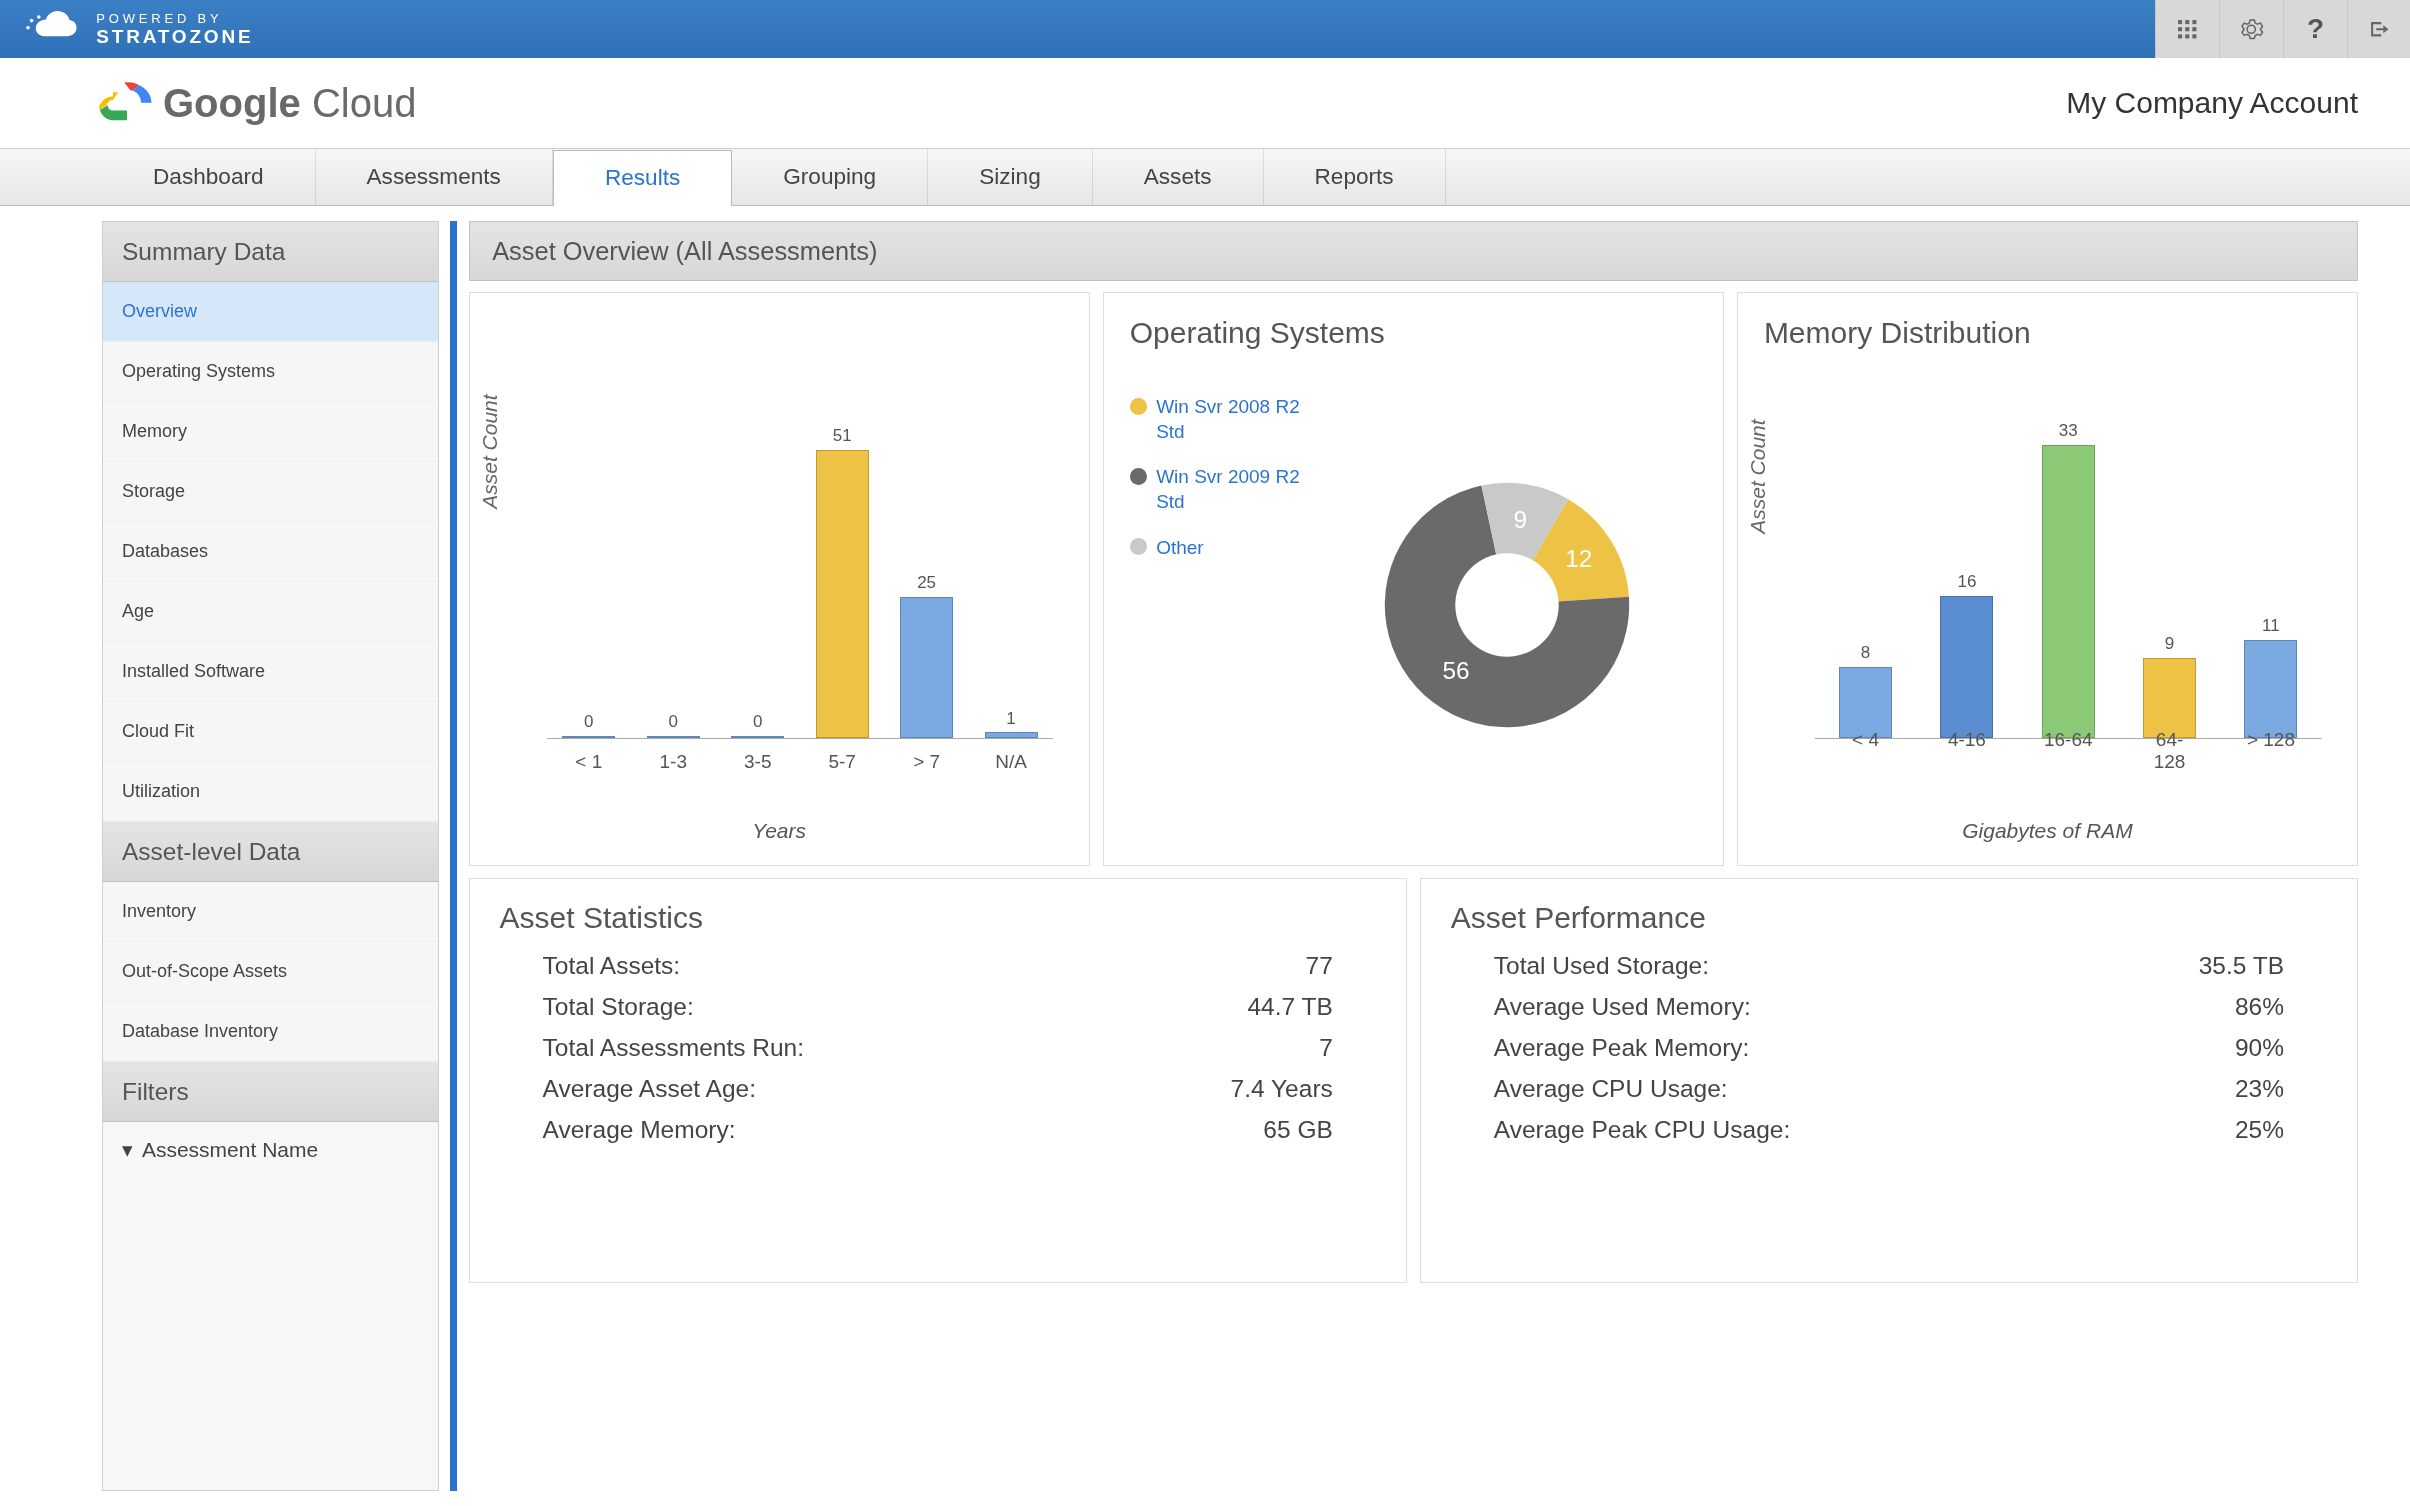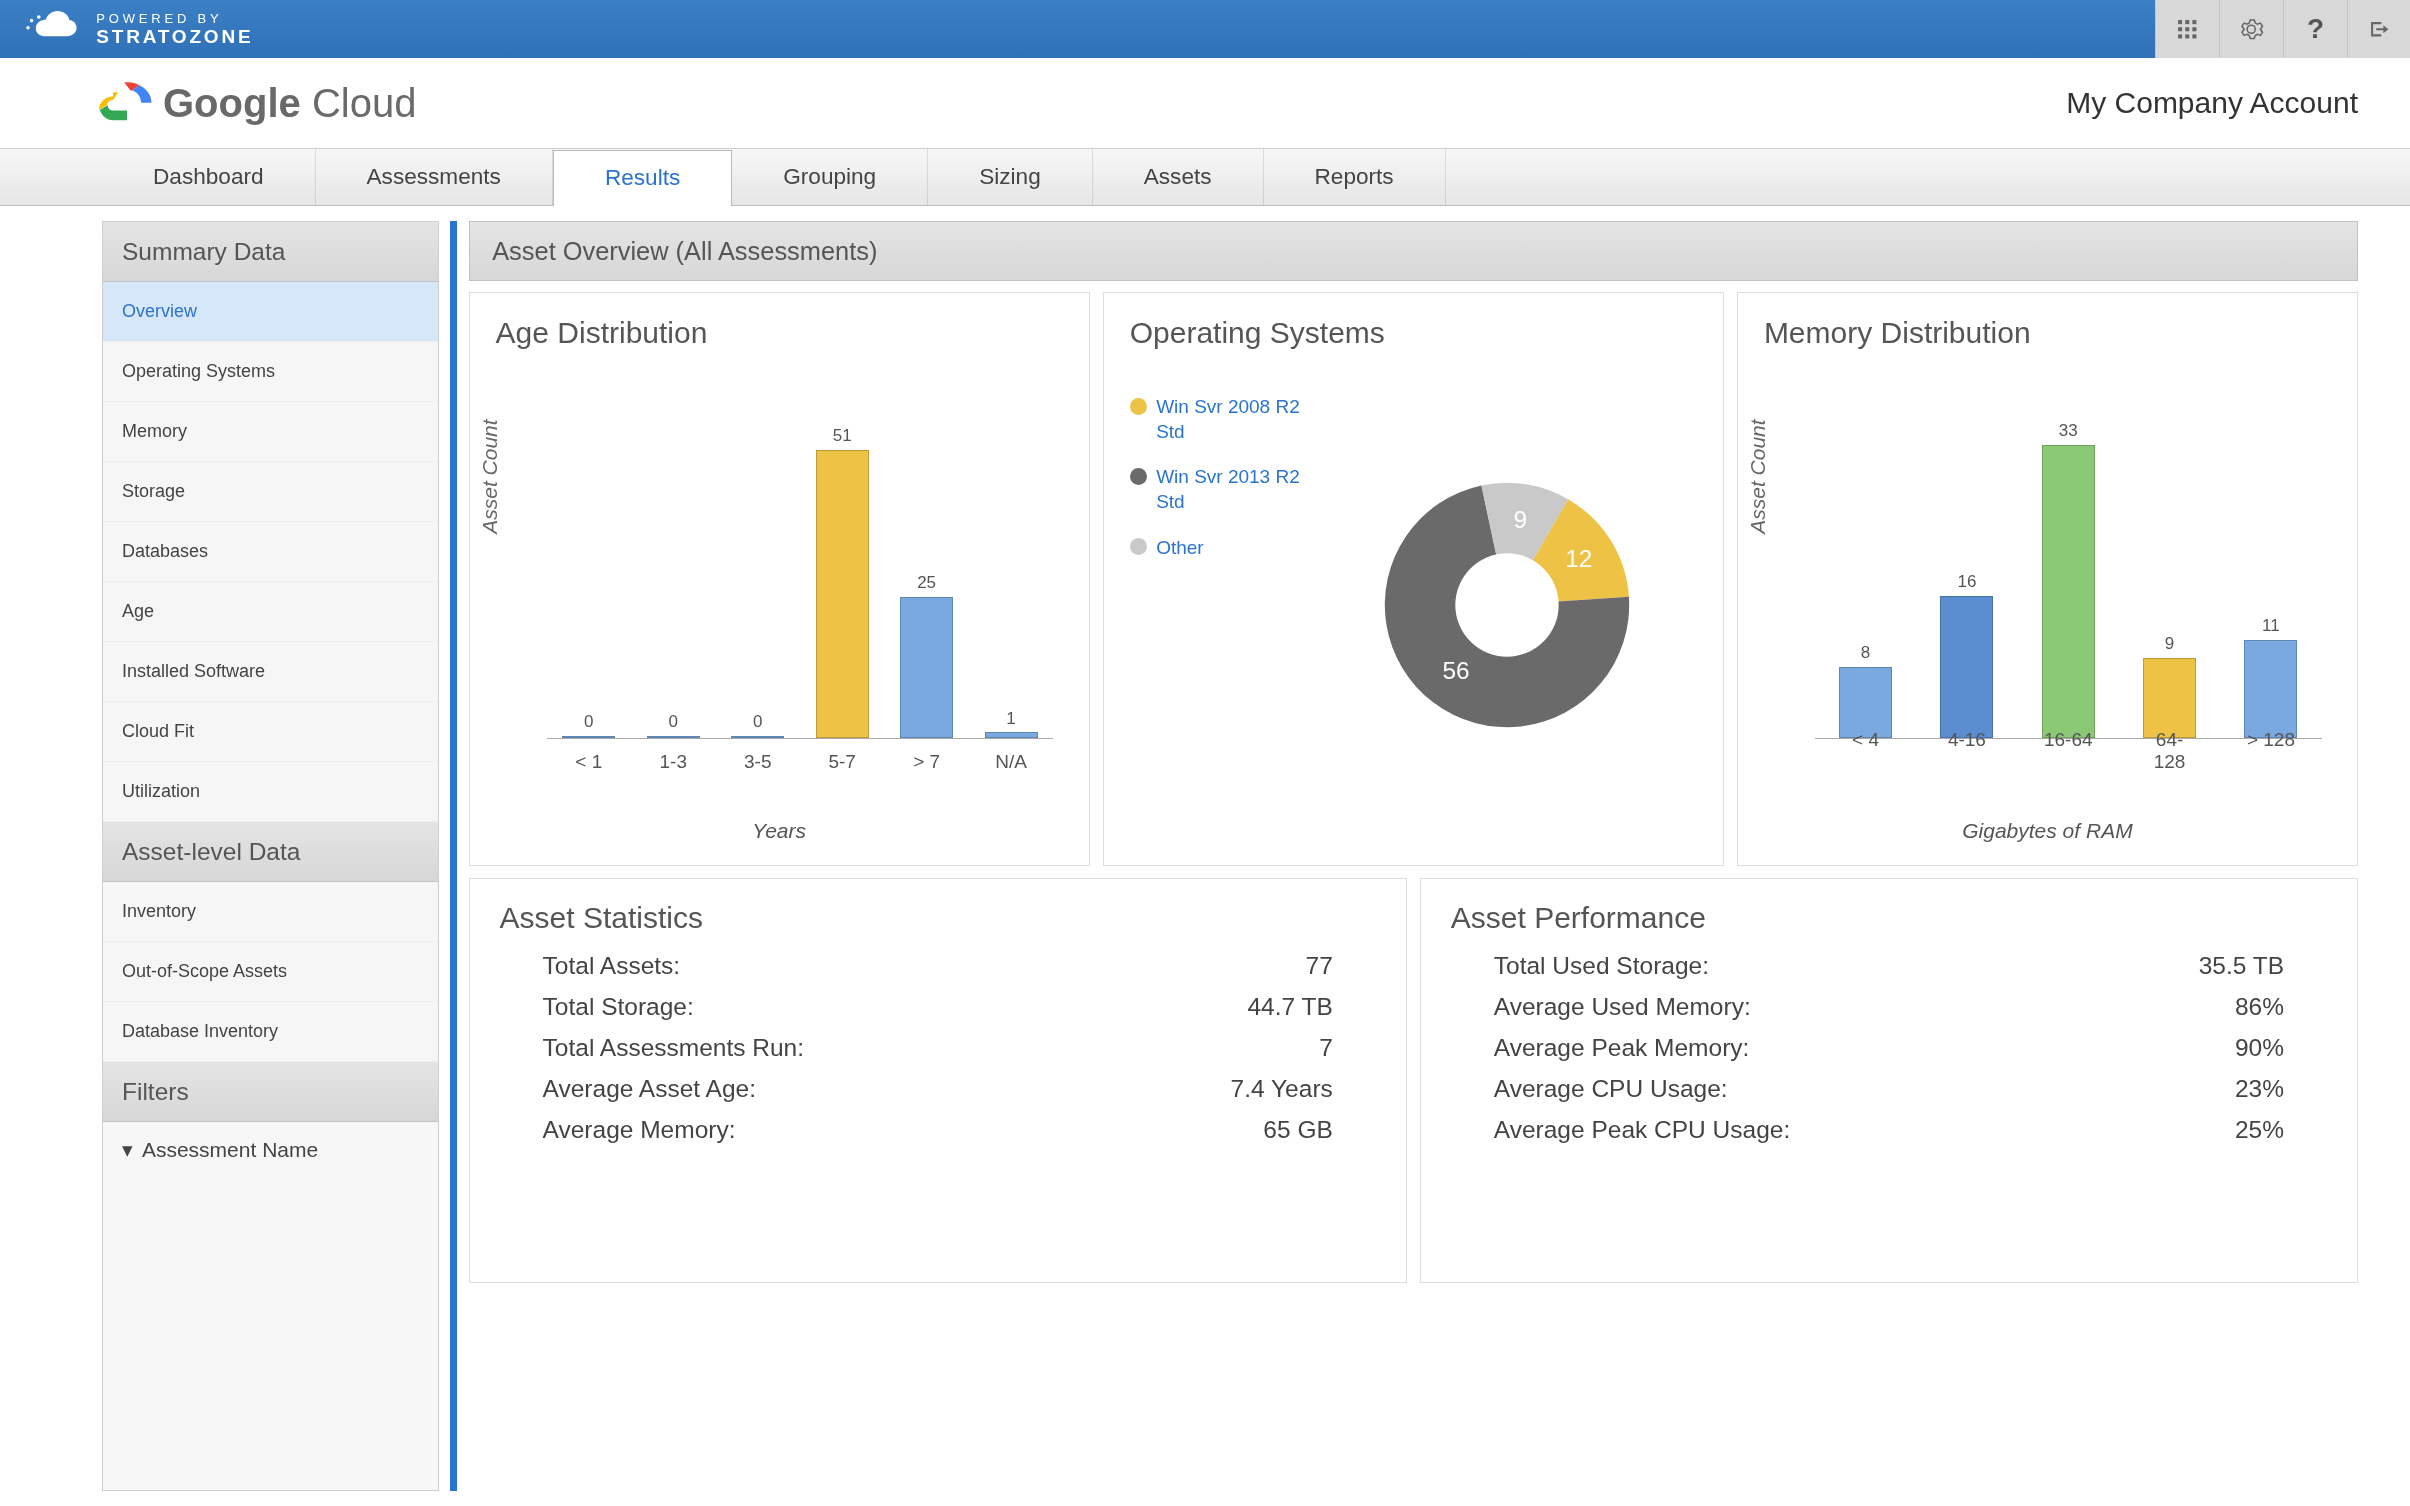--- a/index.html
+++ b/index.html
@@ -145,21 +145,20 @@
       <div class="side-head">Filters</div>
       <div class="side-filter">
         <span>▾</span>
         <span>Assessment Name</span>
       </div>
     </div>
   <div class="content">
     <div class="content-head">Asset Overview (All Assessments)</div>
     <div class="row1">
       <div class="card">
-        <div class="card-title">Age Distribution</div>
         <div class="chart-area" id="chart-age">
           <div class="axis-label-y">Asset Count</div>
         <div class="bars">
               <div class="barcell">
                 <div class="bar" style="height: 1.9px; background: rgb(121, 169, 224); border: 0.9px solid rgba(0, 0, 0, 0.2);">
                   <div class="barlab">0</div>
                 </div>
               </div>
               <div class="barcell">
                 <div class="bar" style="height: 1.9px; background: rgb(121, 169, 224); border: 0.9px solid rgba(0, 0, 0, 0.2);">
@@ -201,21 +200,21 @@
       <div class="card">
         <div class="card-title">Operating Systems</div>
         <div class="chart-area os-card">
           <div class="legend" id="os-legend">
               <div class="leg-item">
                 <span class="leg-dot" style="background:#eec245"></span>
                 <span class="leg-txt">Win Svr 2008 R2 Std</span>
               </div>
               <div class="leg-item">
                 <span class="leg-dot" style="background:#6a6a6a"></span>
-                <span class="leg-txt">Win Svr 2013 R2 Std</span>
+                <span class="leg-txt">Win Svr 2009 R2 Std</span>
               </div>
               <div class="leg-item">
                 <span class="leg-dot" style="background:#c9c9c9"></span>
                 <span class="leg-txt">Other</span>
               </div>
             </div>
           <div class="donut-wrap" id="donut">
               <svg width="282" height="282" viewBox="0 0 300 300">
                 <path d="M150 150 L215 37.41669750802298 A130 130 0 0 1 279.69955720252915 141.1668317423546 Z" fill="#eec245"></path>
                 <path d="M150 150 L279.69955720252915 141.1668317423546 A130 130 0 1 1 122.79856915144582 22.877688190501644 Z" fill="#6a6a6a"></path>

